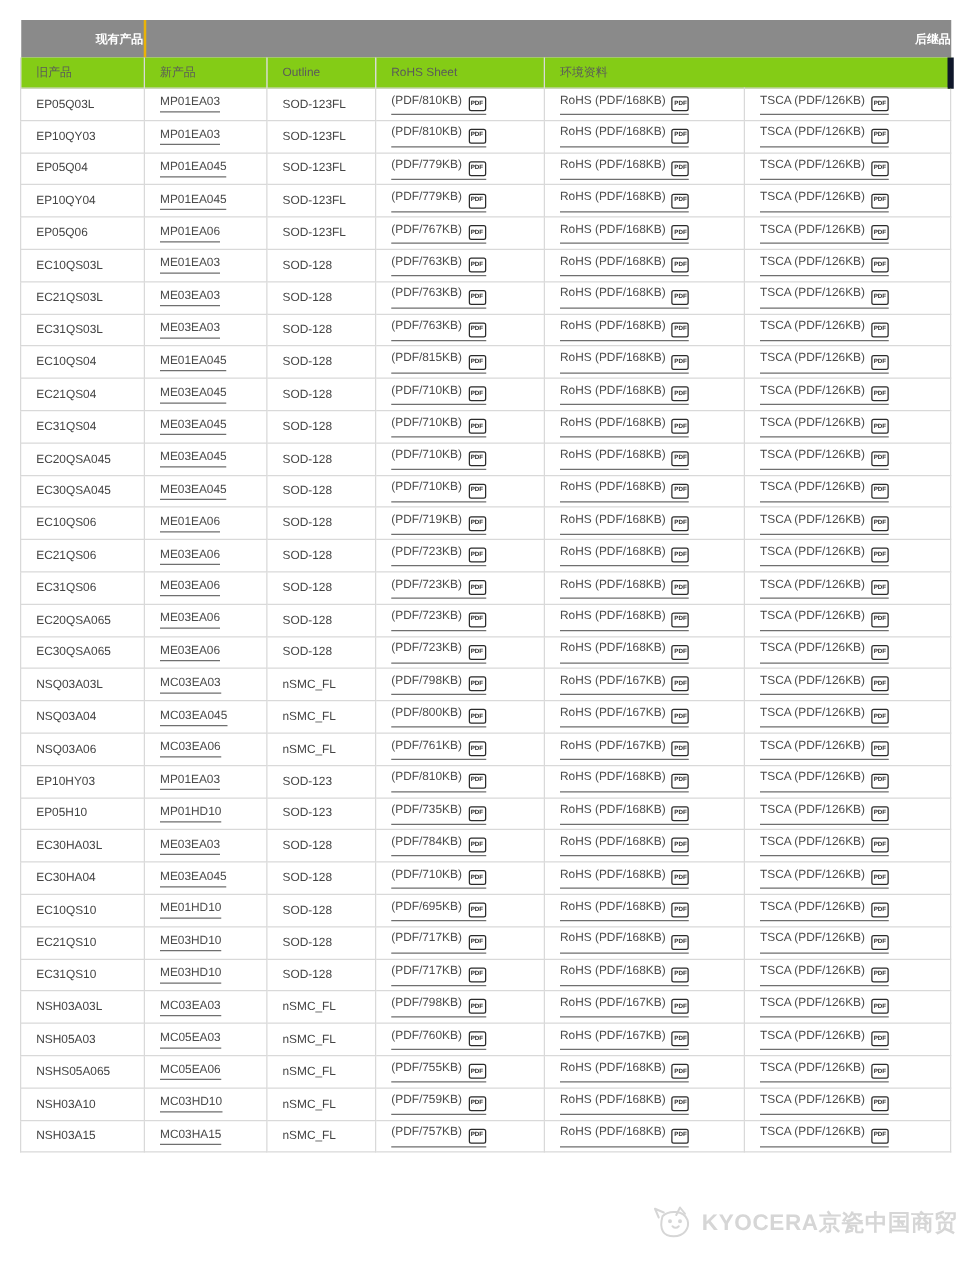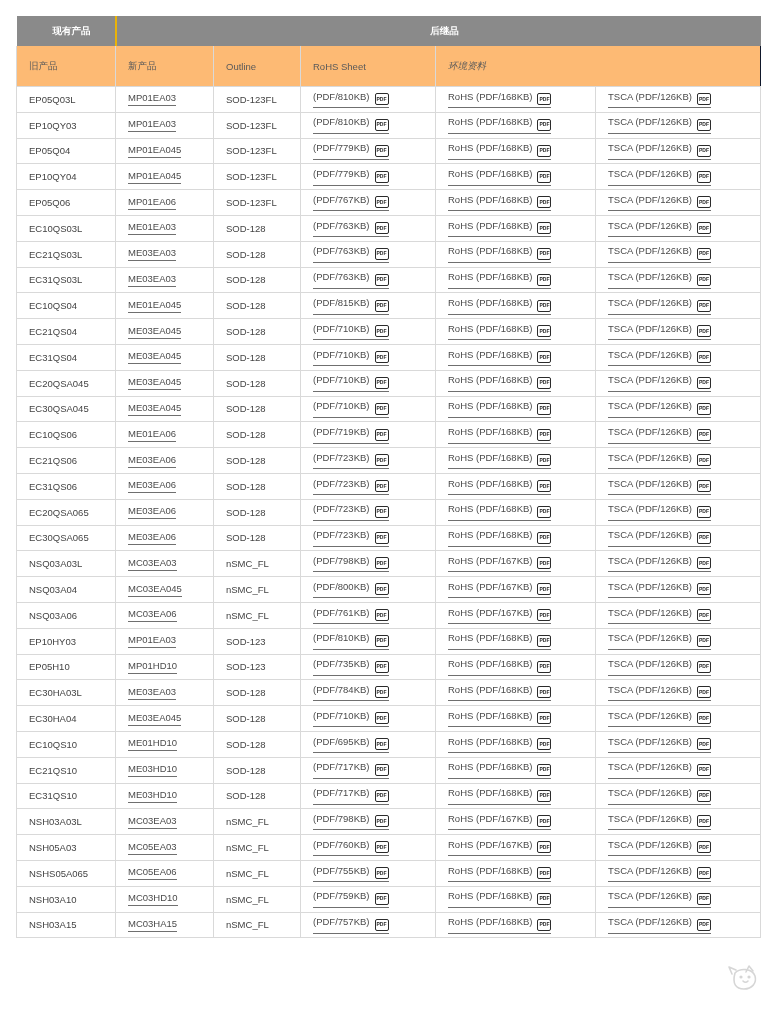--- a/index.html
+++ b/index.html
@@ -18,40 +18,40 @@
     font-size:9.5px;
     color:#434343;
   }
   col.c1{width:99px}col.c2{width:98px}col.c3{width:87px}
   col.c4{width:135px}col.c5{width:160px}col.c6{width:165px}
 
   tr.group-row th{
     background:#8a8a8a;
     color:#ffffff;
     font-weight:bold;
-    text-align:center;
+    text-align:right;
     height:30px;
     padding:0 0 0 12px;
     font-size:9.5px;
     border:none;
     margin-top:16px;
   }
   tr.group-row th.second{border-left:2px solid #eab308;}
 
   tr.cols-row th{
-    background:#fdba74;
+    background:#84cc16;
     color:#5a5a5a;
     font-weight:normal;
     text-align:left;
-    height:40px;
+    height:24px;
     padding:0 0 0 12px;
     border:1px solid #d9d9d9;
     border-top:none;
   }
-  tr.cols-row th.span2{border-right:1px solid #0f172a;font-style:italic;}
+  tr.cols-row th.span2{border-right:5px solid #0f172a;}
 
   tbody td{
     border:1px solid #d9d9d9;
     height:24.8px;
     padding:0 4px 0 12px;
     white-space:nowrap;
     overflow:hidden;
     background:#ffffff;
   }
   .lnk{
@@ -387,15 +387,16 @@
     <svg width="34" height="28" viewBox="0 0 34 28">
       <g fill="none" stroke="#d6d6d6" stroke-width="1.6" stroke-linecap="round" stroke-linejoin="round">
         <path d="M6 10 L3 3 L10 6"></path>
         <path d="M20 8 L23 2 L27 7"></path>
         <path d="M9 9 C14 4, 26 4, 29 12 C31 19, 26 25, 18 25 C10 25, 6 20, 9 9 Z"></path>
         <circle cx="15" cy="13" r="0.8" fill="#d6d6d6"></circle>
         <circle cx="23" cy="13" r="0.8" fill="#d6d6d6"></circle>
         <path d="M17 17 C18.5 18.5, 20.5 18.5, 22 17"></path>
       </g>
     </svg>
+    <span>KYOCERA京瓷中国商贸</span>
   </div>
 
 </div>
 
 </body></html>

